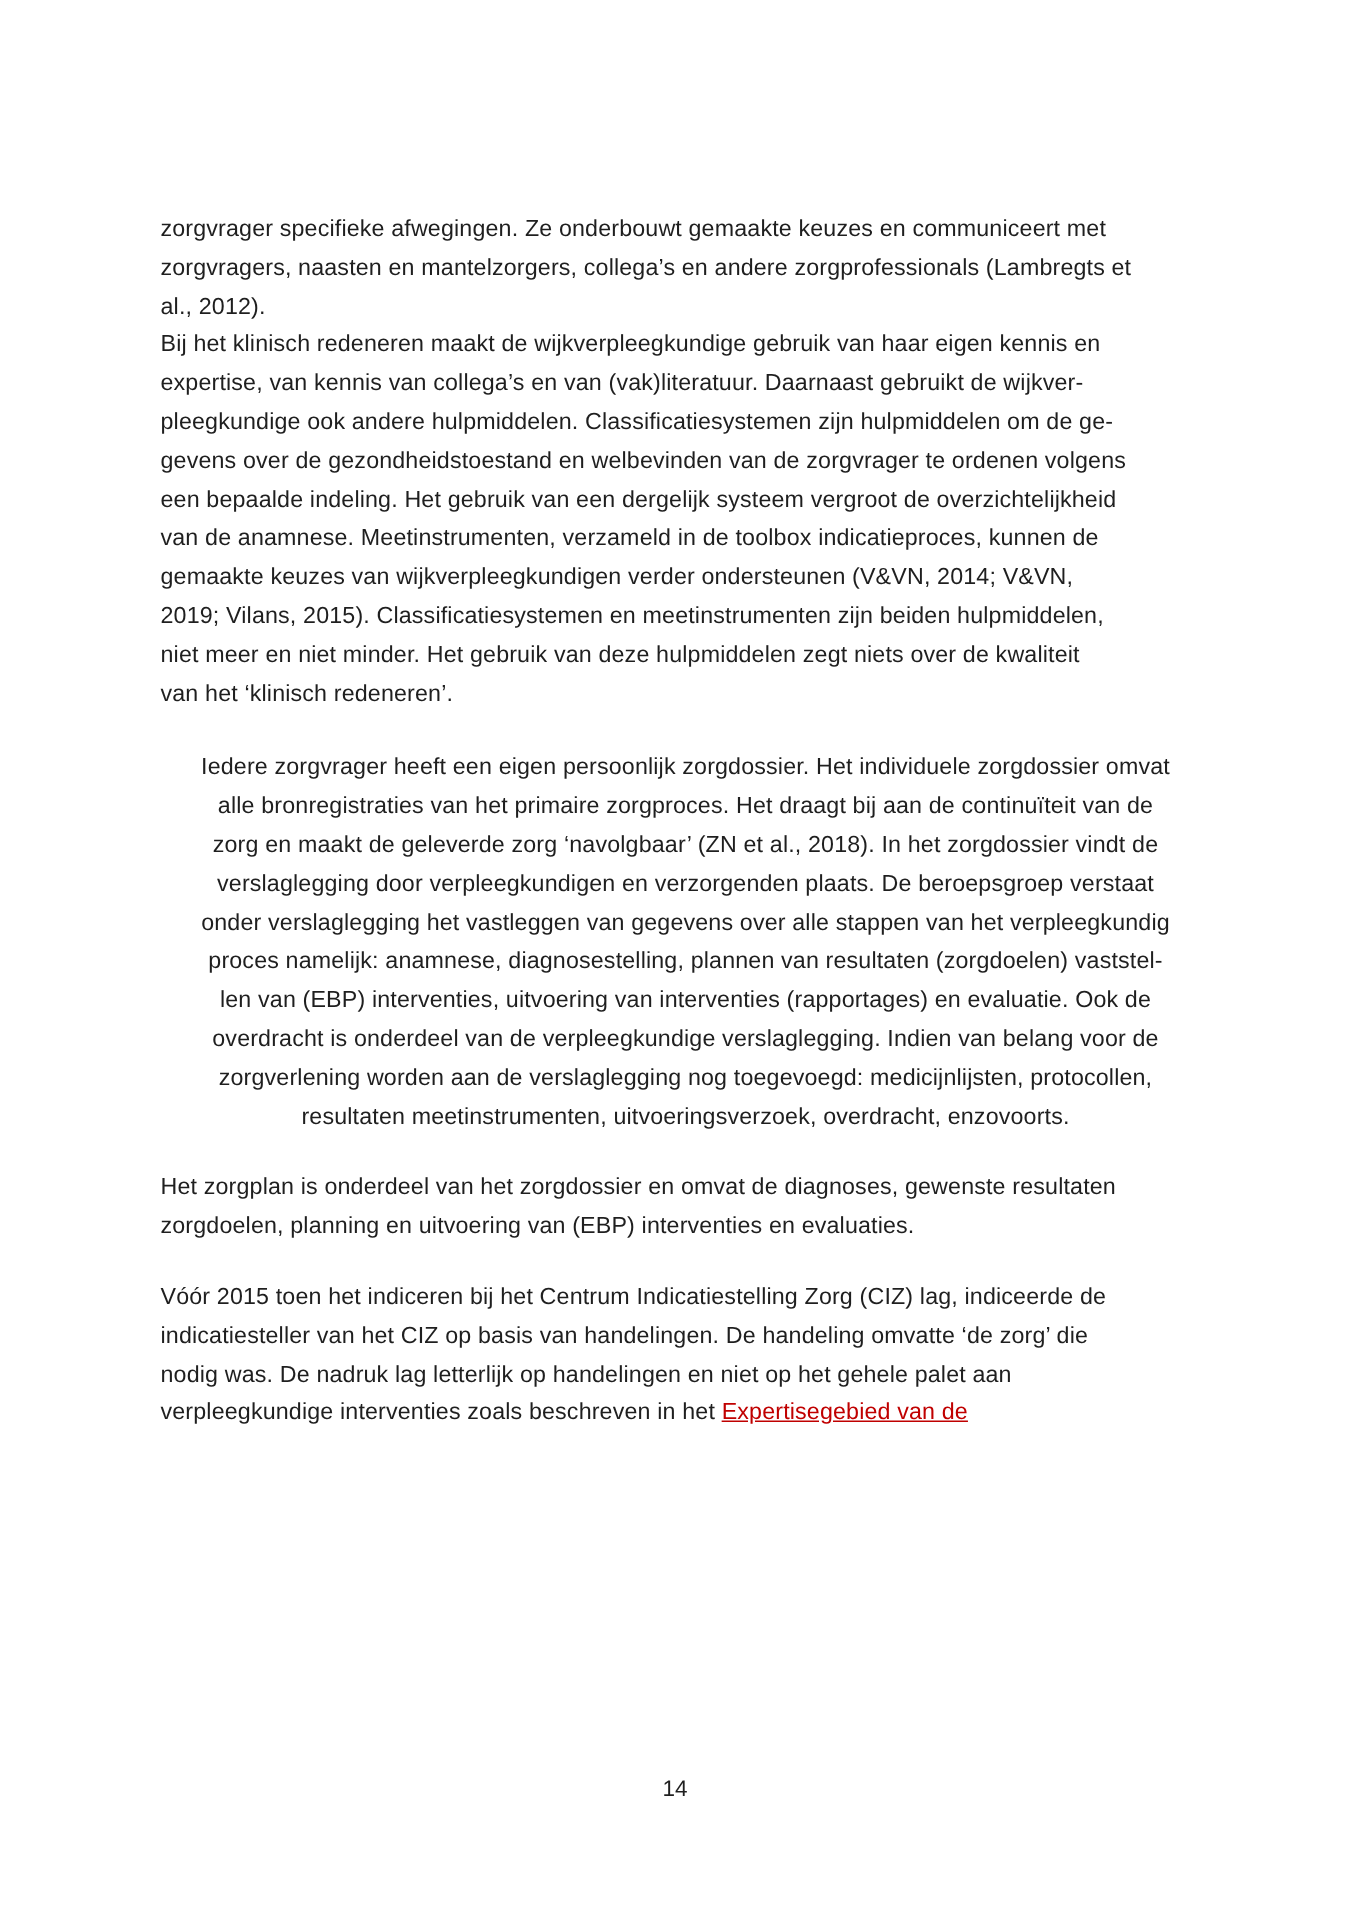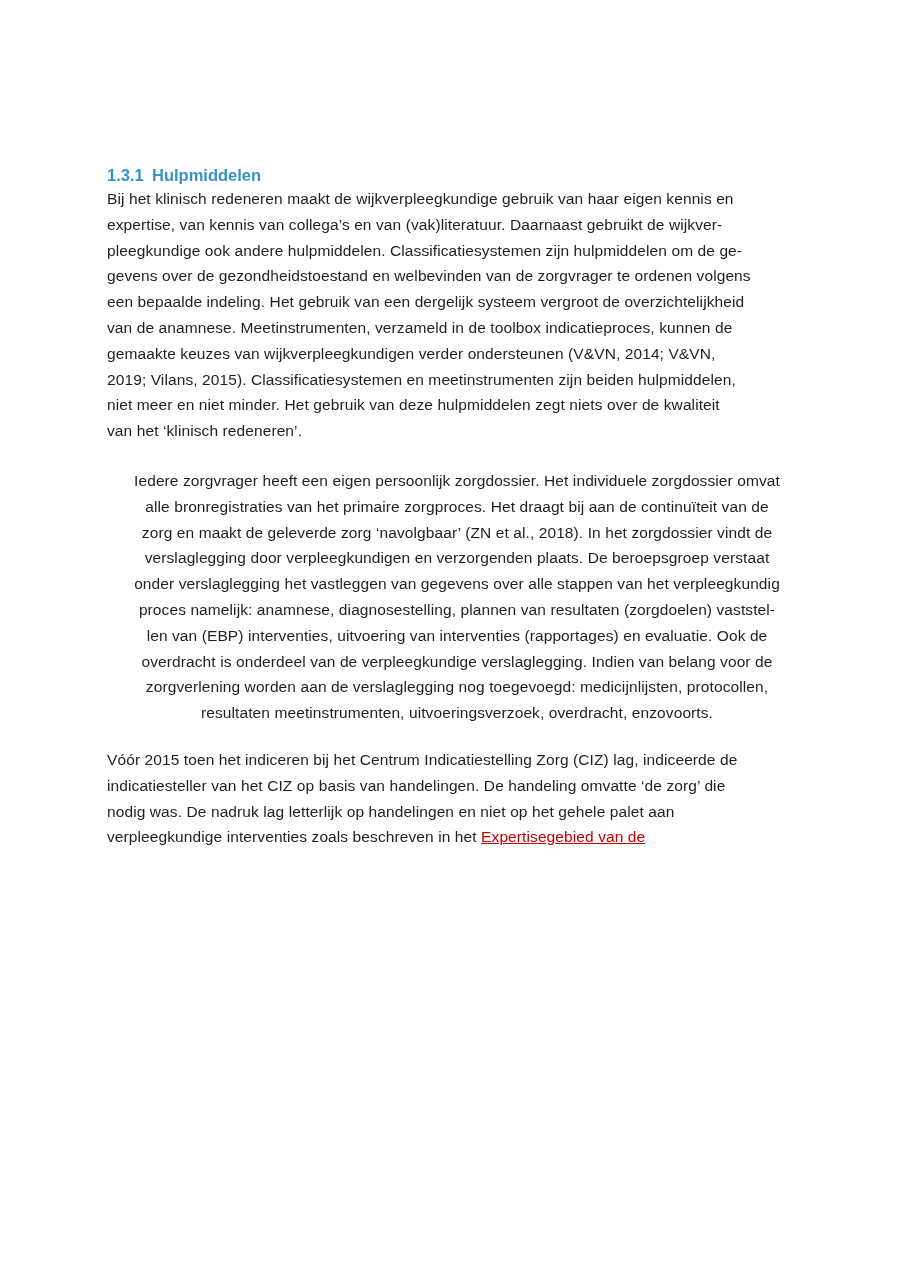--- a/index.html
+++ b/index.html
@@ -77,22 +77,24 @@
     line-height: 20px;
     color: var(--body, #1f1f1f);
   }
 </style>
 </head>
 <body>
 
 <div class="page">
   <div class="content">
 
+    <div class="para">zorgvrager specifieke afwegingen. Ze onderbouwt gemaakte keuzes en communiceert met
+zorgvragers, naasten en mantelzorgers, collega’s en andere zorgprofessionals (Lambregts et
+al., 2012).</div>
 
-    <div class="subheading mt-h131"><span class="h-num">1.3.1</span><span>Hulpmiddelen</span></div>
 
     <div class="para">Bij het klinisch redeneren maakt de wijkverpleegkundige gebruik van haar eigen kennis en
 expertise, van kennis van collega’s en van (vak)literatuur. Daarnaast gebruikt de wijkver-
 pleegkundige ook andere hulpmiddelen. Classificatiesystemen zijn hulpmiddelen om de ge-
 gevens over de gezondheidstoestand en welbevinden van de zorgvrager te ordenen volgens
 een bepaalde indeling. Het gebruik van een dergelijk systeem vergroot de overzichtelijkheid
 van de anamnese. Meetinstrumenten, verzameld in de toolbox indicatieproces, kunnen de
 gemaakte keuzes van wijkverpleegkundigen verder ondersteunen (V&amp;VN, 2014; V&amp;VN,
 2019; Vilans, 2015). Classificatiesystemen en meetinstrumenten zijn beiden hulpmiddelen,
 niet meer en niet minder. Het gebruik van deze hulpmiddelen zegt niets over de kwaliteit
@@ -104,21 +106,24 @@
 alle bronregistraties van het primaire zorgproces. Het draagt bij aan de continuïteit van de
 zorg en maakt de geleverde zorg ‘navolgbaar’ (ZN et al., 2018). In het zorgdossier vindt de
 verslaglegging door verpleegkundigen en verzorgenden plaats. De beroepsgroep verstaat
 onder verslaglegging het vastleggen van gegevens over alle stappen van het verpleegkundig
 proces namelijk: anamnese, diagnosestelling, plannen van resultaten (zorgdoelen) vaststel-
 len van (EBP) interventies, uitvoering van interventies (rapportages) en evaluatie. Ook de
 overdracht is onderdeel van de verpleegkundige verslaglegging. Indien van belang voor de
 zorgverlening worden aan de verslaglegging nog toegevoegd: medicijnlijsten, protocollen,
 resultaten meetinstrumenten, uitvoeringsverzoek, overdracht, enzovoorts.</div>
 
+    <div class="para mt-p5">Het zorgplan is onderdeel van het zorgdossier en omvat de diagnoses, gewenste resultaten
+zorgdoelen, planning en uitvoering van (EBP) interventies en evaluaties.</div>
 
 
     <div class="para mt-p6"><span class="inline-line">Vóór 2015 toen het indiceren bij het Centrum Indicatiestelling Zorg (CIZ) lag, indiceerde de
 indicatiesteller van het CIZ op basis van handelingen. De handeling omvatte ‘de zorg’ die
 nodig was. De nadruk lag letterlijk op handelingen en niet op het gehele palet aan</span><br><span class="inline-line"><span>verpleegkundige interventies zoals beschreven in het </span><a class="doc-link">Expertisegebied van de</a></span></div>
 
   </div>
 
+  <div class="page-number">14</div>
 </div>
 
 </body></html>

